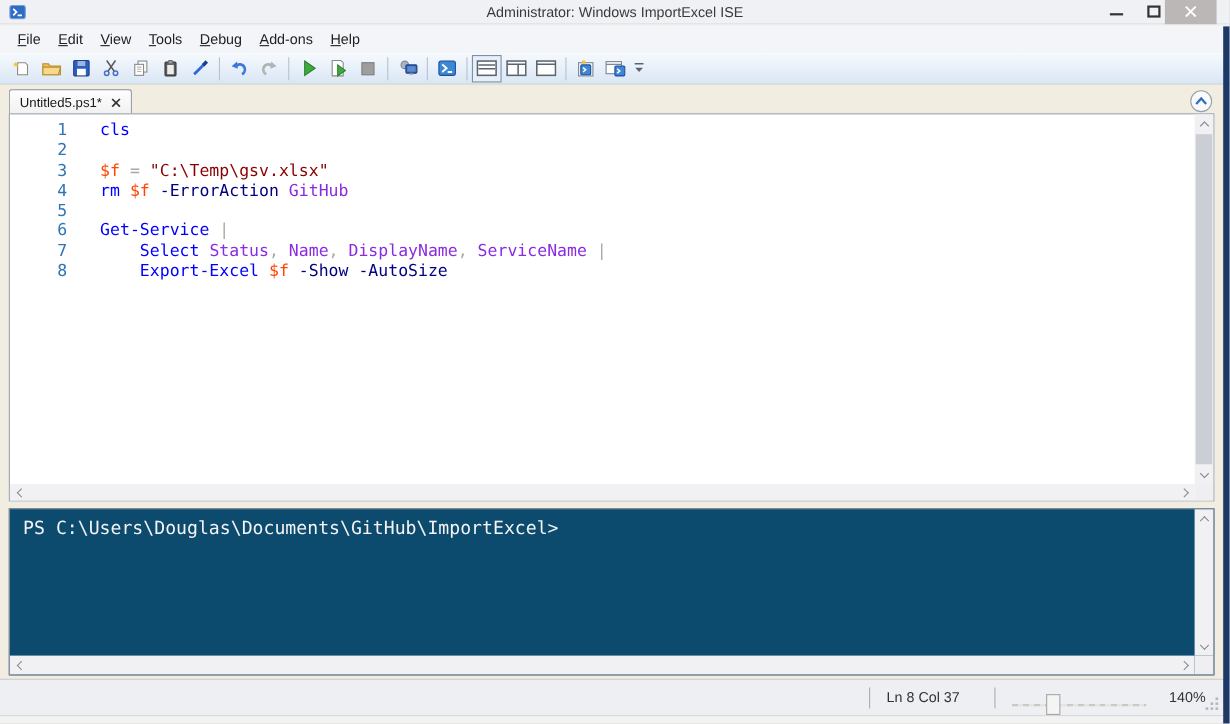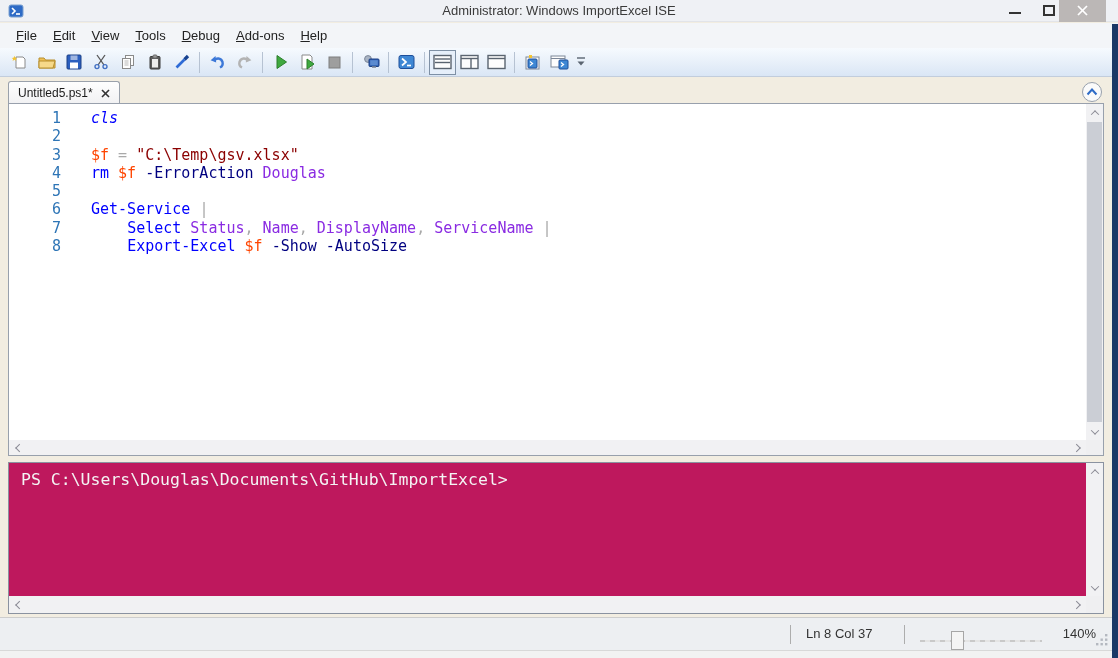--- a/index.html
+++ b/index.html
@@ -291,24 +291,24 @@
           <div class="lnum" style="color: rgb(46, 117, 182);">1</div>
           <div class="lnum" style="color: rgb(46, 117, 182);">2</div>
           <div class="lnum" style="color: rgb(46, 117, 182);">3</div>
           <div class="lnum" style="color: rgb(46, 117, 182);">4</div>
           <div class="lnum" style="color: rgb(46, 117, 182);">5</div>
           <div class="lnum" style="color: rgb(46, 117, 182);">6</div>
           <div class="lnum" style="color: rgb(46, 117, 182);">7</div>
           <div class="lnum" style="color: rgb(46, 117, 182);">8</div>
         </div>
       <div class="code-area" id="code">
-          <div class="cline"><span style="color: rgb(0, 0, 255); font-style: italic;">cls</span></div>
+          <div class="cline"><span style="color: rgb(0, 0, 255);">cls</span></div>
           <div class="cline"></div>
           <div class="cline"><span style="color: rgb(255, 69, 0);">$f</span><span style="color: rgb(0, 0, 0);"> </span><span style="color: rgb(169, 169, 169);">=</span><span style="color: rgb(0, 0, 0);"> </span><span style="color: rgb(139, 0, 0);">"C:\Temp\gsv.xlsx"</span></div>
-          <div class="cline"><span style="color: rgb(0, 0, 255);">rm</span><span style="color: rgb(0, 0, 0);"> </span><span style="color: rgb(255, 69, 0);">$f</span><span style="color: rgb(0, 0, 0);"> </span><span style="color: rgb(0, 0, 128);">-ErrorAction</span><span style="color: rgb(0, 0, 0);"> </span><span style="color: rgb(138, 43, 226);">Douglas</span></div>
+          <div class="cline"><span style="color: rgb(0, 0, 255);">rm</span><span style="color: rgb(0, 0, 0);"> </span><span style="color: rgb(255, 69, 0);">$f</span><span style="color: rgb(0, 0, 0);"> </span><span style="color: rgb(0, 0, 128);">-ErrorAction</span><span style="color: rgb(0, 0, 0);"> </span><span style="color: rgb(138, 43, 226);">GitHub</span></div>
           <div class="cline"></div>
           <div class="cline"><span style="color: rgb(0, 0, 255);">Get-Service</span><span style="color: rgb(0, 0, 0);"> </span><span style="color: rgb(169, 169, 169);">|</span></div>
           <div class="cline"><span style="color: rgb(0, 0, 0);">    </span><span style="color: rgb(0, 0, 255);">Select</span><span style="color: rgb(0, 0, 0);"> </span><span style="color: rgb(138, 43, 226);">Status</span><span style="color: rgb(169, 169, 169);">,</span><span style="color: rgb(0, 0, 0);"> </span><span style="color: rgb(138, 43, 226);">Name</span><span style="color: rgb(169, 169, 169);">,</span><span style="color: rgb(0, 0, 0);"> </span><span style="color: rgb(138, 43, 226);">DisplayName</span><span style="color: rgb(169, 169, 169);">,</span><span style="color: rgb(0, 0, 0);"> </span><span style="color: rgb(138, 43, 226);">ServiceName</span><span style="color: rgb(0, 0, 0);"> </span><span style="color: rgb(169, 169, 169);">|</span></div>
           <div class="cline"><span style="color: rgb(0, 0, 0);">    </span><span style="color: rgb(0, 0, 255);">Export-Excel</span><span style="color: rgb(0, 0, 0);"> </span><span style="color: rgb(255, 69, 0);">$f</span><span style="color: rgb(0, 0, 0);"> </span><span style="color: rgb(0, 0, 128);">-Show</span><span style="color: rgb(0, 0, 0);"> </span><span style="color: rgb(0, 0, 128);">-AutoSize</span></div>
         </div>
 
       <div class="sb ed-vscroll">
         <div class="arrow" style="top:0;">
             <span class="chev up"></span>
           </div>
@@ -323,21 +323,21 @@
           </div>
         <div class="arrow" style="right:0;height:15px;">
             <span class="chev right"></span>
           </div>
       </div>
       <div class="ed-corner"></div>
     </div>
 
     <div class="splitter"></div>
 
-    <div class="console-pane" style="background: #be185d;">
+    <div class="console-pane" style="background: #0c4a6e;">
       <div class="con-text" style="color: rgb(244, 244, 244);">PS C:\Users\Douglas\Documents\GitHub\ImportExcel&gt;</div>
       <div class="sb con-vscroll">
         <div class="arrow" style="top:0;">
             <span class="chev up"></span>
           </div>
         <div class="arrow" style="bottom:0;">
             <span class="chev down"></span>
           </div>
       </div>
       <div class="sb con-hscroll">

